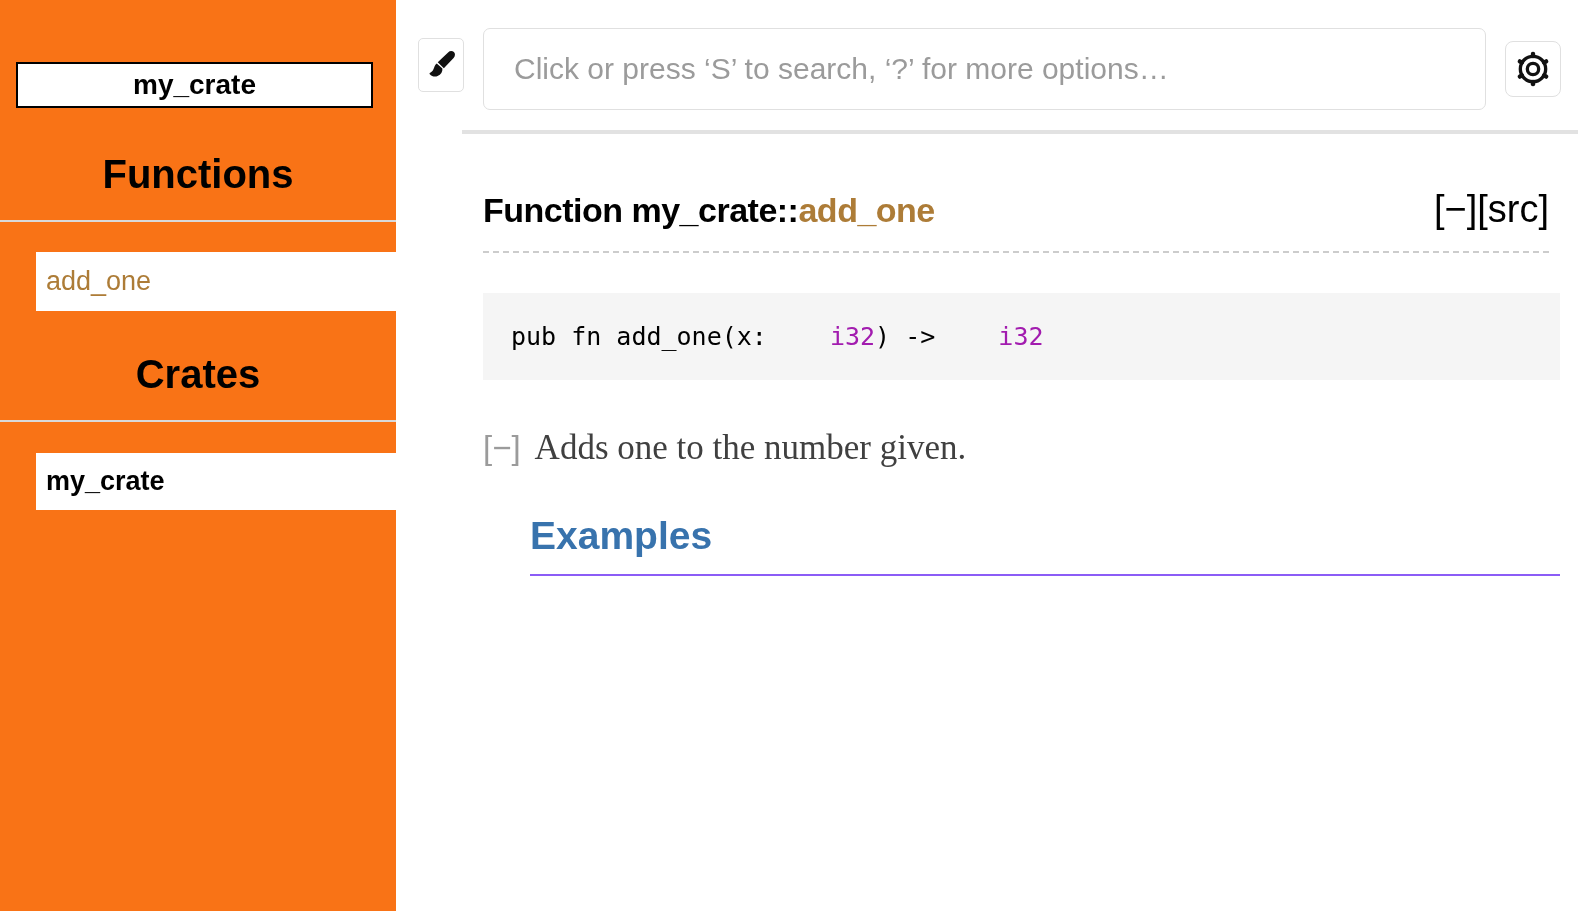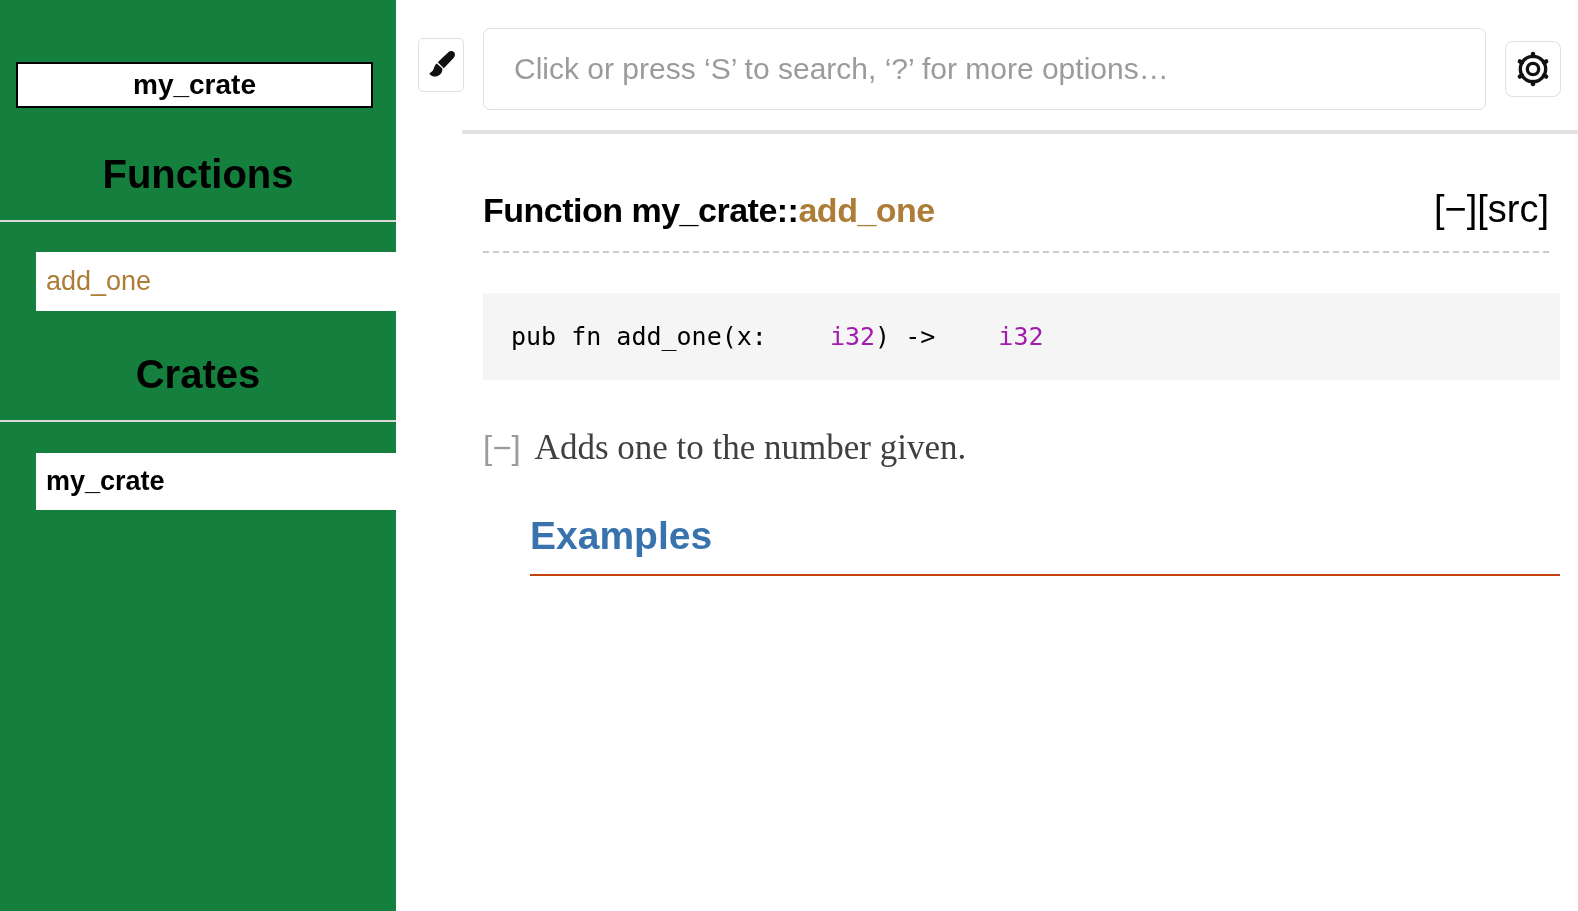--- a/index.html
+++ b/index.html
@@ -3,21 +3,21 @@
 <meta charset="utf-8">
 <style>
   * { box-sizing: border-box; }
   html,body { margin:0; padding:0; }
   body {
     width:1578px; height:911px; position:relative; overflow:hidden;
     background:#ffffff; font-family:"Liberation Sans", sans-serif; color:#000;
   }
 
   
-  .sidebar { position:absolute; left:0; top:0; width:396px; height:911px; background:#15803d; }
+  .sidebar { position:absolute; left:0; top:0; width:396px; height:911px; background:#f97316; }
   .location {
     position:absolute; left:16px; top:62px; width:357px; height:46px;
     background:#fff; border:2.5px solid #000; display:flex; align-items:center; justify-content:center;
     font-size:28px; font-weight:bold;
   }
   .side-heading { position:absolute; left:0; width:396px; text-align:center; font-weight:bold; font-size:40px; }
   .side-heading.functions { top:152px; }
   .side-heading.crates { top:352px; }
   .side-divider { position:absolute; left:0; width:396px; height:0; border-top:2px solid #d9d9d9; }
   .side-divider.d1 { top:220px; }
@@ -67,21 +67,21 @@
     font-family:"DejaVu Sans Mono", monospace; font-size:25px; white-space:pre;
   }
 
   .doc-line { position:absolute; left:87px; top:428px; white-space:nowrap; }
   .doc-toggle { color:#9b9b9b; font-size:33px; cursor:pointer; }
   .doc-text { font-family:"Liberation Serif", "DejaVu Serif", serif; font-size:35px; color:#404040; margin-left:14px; }
 
   .examples-h {
     position:absolute; left:134px; top:514px; width:1030px;
     color:#3873ad; font-size:39px; font-weight:bold;
-    border-bottom:2px solid #c2410c; padding-bottom:16px;
+    border-bottom:2px solid #8b5cf6; padding-bottom:16px;
   }
 
   .example-code {
     position:absolute; left:134px; top:617px; width:1030px; height:233px;
     background:#f5f5f5; padding:26px 0 0 30px;
     font-family:"DejaVu Sans Mono", monospace; font-size:24px; line-height:45px;
     white-space:pre;
   }
   .code-line { height:45px; }
 

